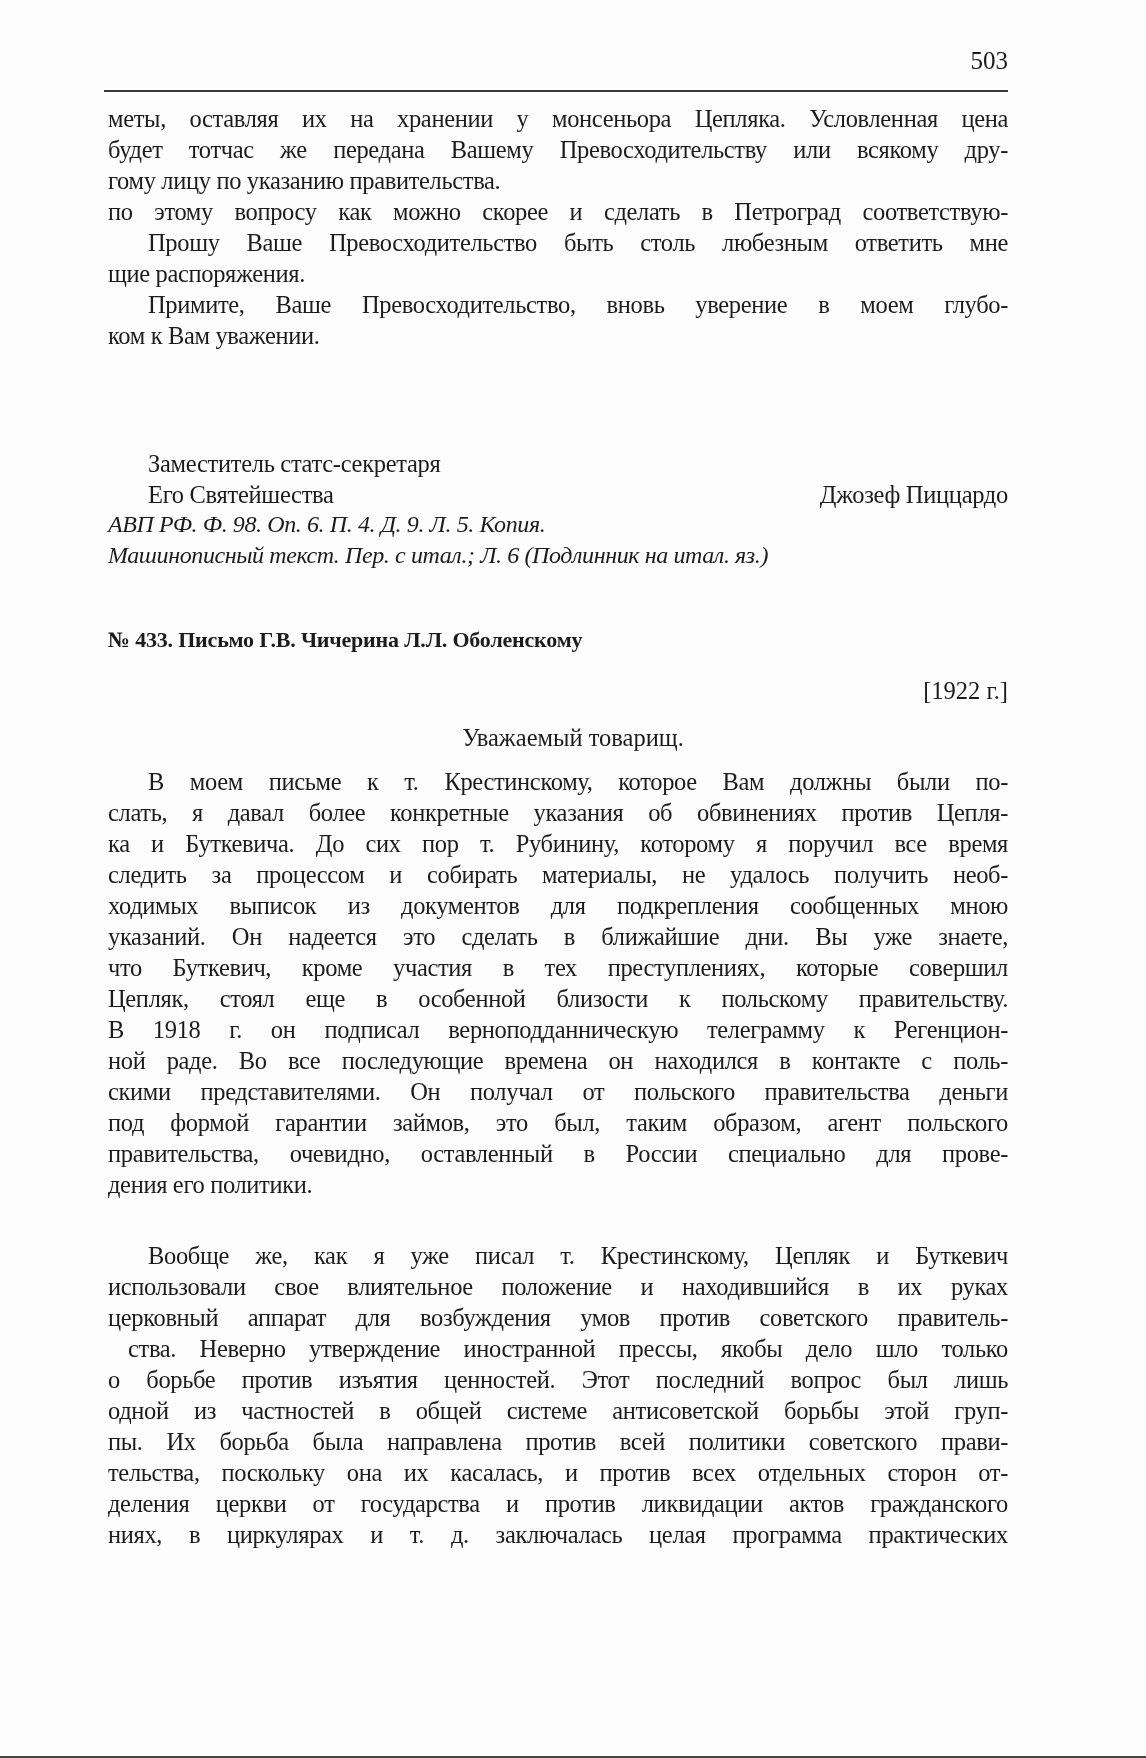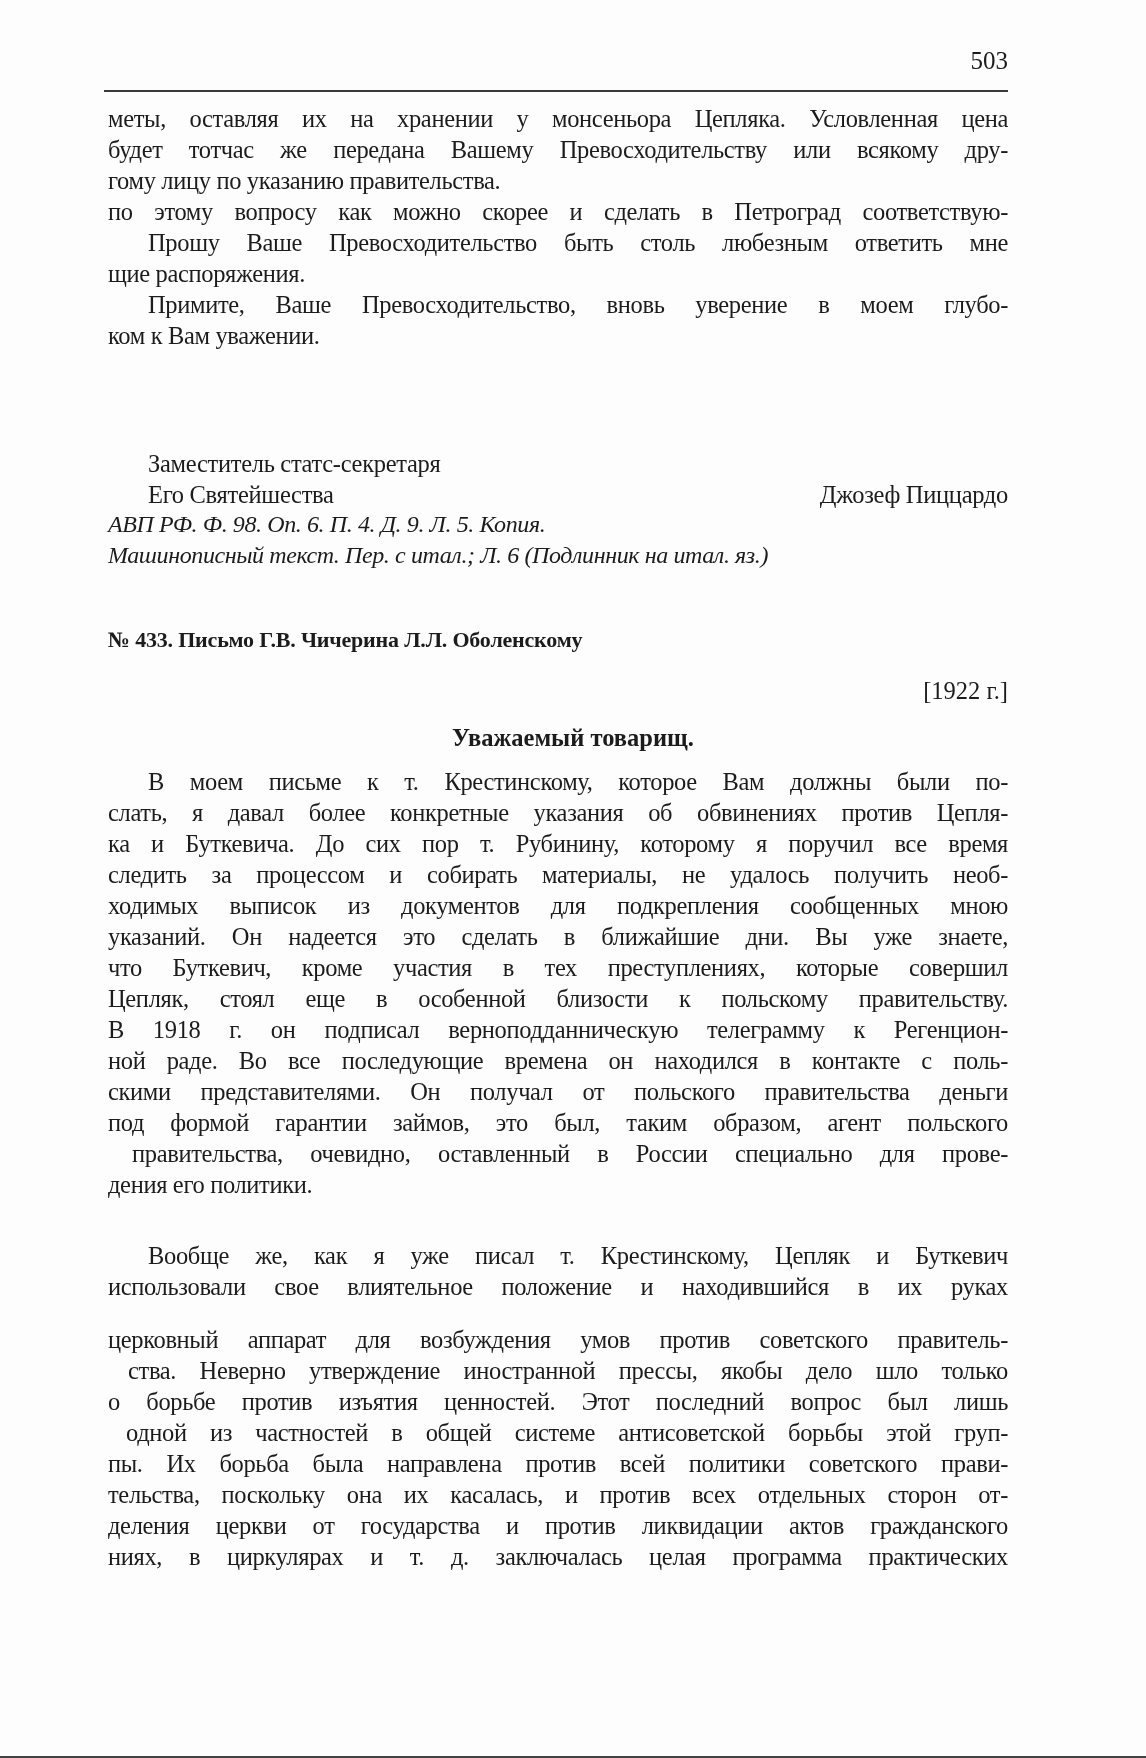--- a/index.html
+++ b/index.html
@@ -14,21 +14,21 @@
   .line {
     display: block; height: 31px; line-height: 31px; font-size: 24.5px; white-space: nowrap;
     text-align: justify; text-align-last: justify; letter-spacing: -0.35px;
   }
   .line.last { text-align-last: left; }
   .line.indent { padding-left: 40px; }
   .sig { position: absolute; font-size: 24.5px; line-height: 31px; letter-spacing: -0.3px; margin-top: 40px; }
   .cite { position: absolute; left: 108px; font-style: italic; font-size: 24px; line-height: 31px; letter-spacing: -0.4px; }
   .doc-heading { position: absolute; left: 108px; top: 624px; font-weight: bold; font-size: 22px; line-height: 31px; letter-spacing: -0.2px; }
   .doc-date { position: absolute; right: 138px; top: 675px; font-size: 24.5px; line-height: 31px; }
-  .greeting { position: absolute; left: 0; width: 1146px; text-align: center; top: 722px; font-size: 24.5px; line-height: 31px; font-weight: bold; }
+  .greeting { position: absolute; left: 0; width: 1146px; text-align: center; top: 722px; font-size: 24.5px; line-height: 31px; }
 </style>
 </head>
 <body>
 
 <div>
   <div class="page-number">503</div>
   <div class="header-rule"></div>
 
   <div class="block" style="top:103px;">
     <span class="line" style="white-space: nowrap;">меты, оставляя их на хранении у монсеньора Цепляка. Условленная цена</span>
@@ -66,31 +66,31 @@
     <span class="line" style="white-space: nowrap;">ка и Буткевича. До сих пор т. Рубинину, которому я поручил все время</span>
     <span class="line" style="white-space: nowrap;">следить за процессом и собирать материалы, не удалось получить необ-</span>
     <span class="line" style="white-space: nowrap;">ходимых выписок из документов для подкрепления сообщенных мною</span>
     <span class="line" style="white-space: nowrap;">указаний. Он надеется это сделать в ближайшие дни. Вы уже знаете,</span>
     <span class="line" style="white-space: nowrap;">что Буткевич, кроме участия в тех преступлениях, которые совершил</span>
     <span class="line" style="white-space: nowrap;">Цепляк, стоял еще в особенной близости к польскому правительству.</span>
     <span class="line" style="white-space: nowrap;">В 1918 г. он подписал верноподданническую телеграмму к Регенцион-</span>
     <span class="line" style="white-space: nowrap;">ной раде. Во все последующие времена он находился в контакте с поль-</span>
     <span class="line" style="white-space: nowrap;">скими представителями. Он получал от польского правительства деньги</span>
     <span class="line" style="white-space: nowrap;">под формой гарантии займов, это был, таким образом, агент польского</span>
-    <span class="line" style="white-space: nowrap; margin-left: 24px;">правительства, очевидно, оставленный в России специально для прове-</span>
+    <span class="line" style="white-space: nowrap;">правительства, очевидно, оставленный в России специально для прове-</span>
     <span class="line last" style="white-space: nowrap;">дения его политики.</span>
   </div>
 
   <div class="block" style="top:1240px;">
     <span class="line indent" style="white-space: nowrap;">Вообще же, как я уже писал т. Крестинскому, Цепляк и Буткевич</span>
     <span class="line" style="white-space: nowrap;">использовали свое влиятельное положение и находившийся в их руках</span>
-    <span class="line" style="white-space: nowrap; margin-top: 22px;">церковный аппарат для возбуждения умов против советского правитель-</span>
+    <span class="line" style="white-space: nowrap;">церковный аппарат для возбуждения умов против советского правитель-</span>
     <span class="line" style="white-space: nowrap; margin-left: 20px;">ства. Неверно утверждение иностранной прессы, якобы дело шло только</span>
     <span class="line" style="white-space: nowrap;">о борьбе против изъятия ценностей. Этот последний вопрос был лишь</span>
-    <span class="line" style="white-space: nowrap; margin-left: 18px;">одной из частностей в общей системе антисоветской борьбы этой груп-</span>
+    <span class="line" style="white-space: nowrap;">одной из частностей в общей системе антисоветской борьбы этой груп-</span>
     <span class="line" style="white-space: nowrap;">пы. Их борьба была направлена против всей политики советского прави-</span>
     <span class="line" style="white-space: nowrap;">тельства, поскольку она их касалась, и против всех отдельных сторон от-</span>
     <span class="line" style="white-space: nowrap;">деления церкви от государства и против ликвидации актов гражданского</span>
     <span class="line" style="white-space: nowrap;">ниях, в циркулярах и т. д. заключалась целая программа практических</span>
   </div>
 
   <div class="bottom-edge"></div>
 </div>
 
 </body></html>

